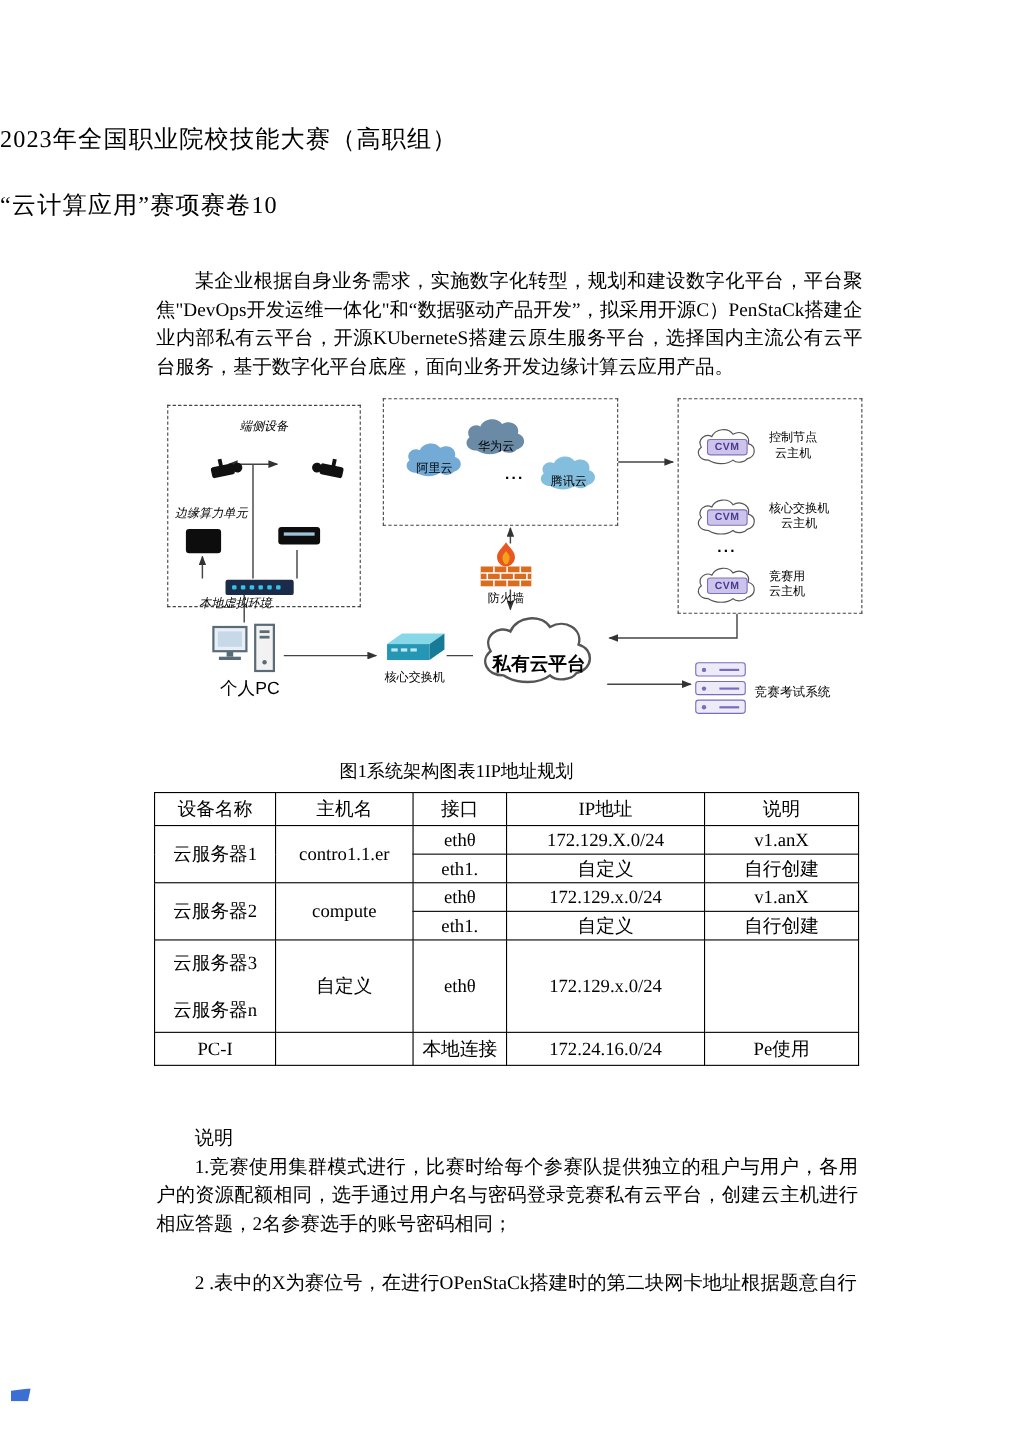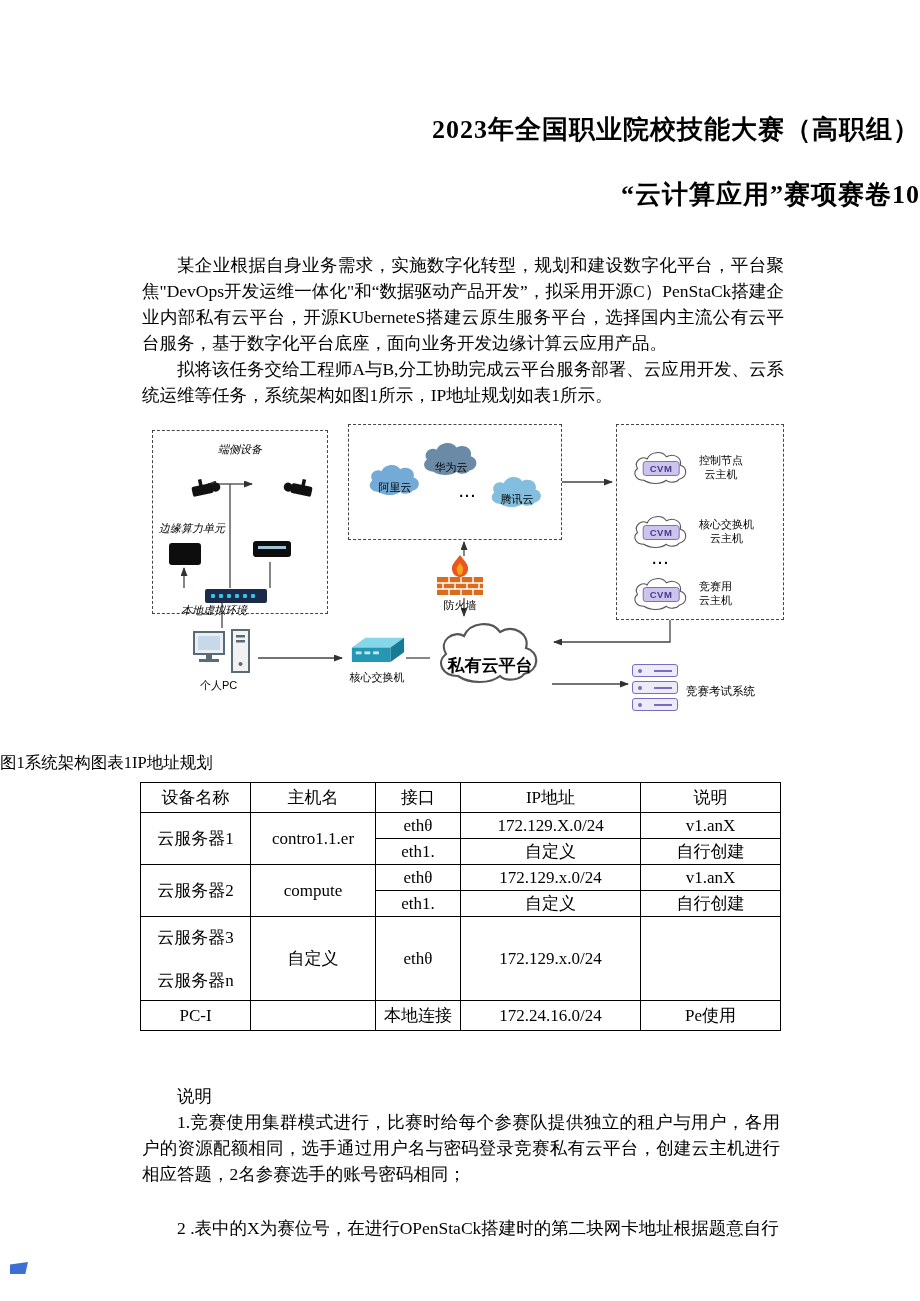--- a/index.html
+++ b/index.html
@@ -1,20 +1,20 @@
 <!DOCTYPE html>
 <html><head>
 <meta charset="utf-8">
 <style>
   * { margin:0; padding:0; box-sizing:border-box; }
   html,body { background:#ffffff; }
   .page { position:relative; width:920px; height:1301px; background:#fff;
           font-family:"Liberation Serif","DejaVu Serif",serif; color:#000; overflow:hidden; }
 
-  .title { text-align:right; font-weight:700; font-size:26px; letter-spacing:1px; }
+  .title { text-align:left; font-weight:400; font-size:22px; letter-spacing:1px; }
   .title1 { padding-top:112px; }
   .title2 { padding-top:30px; }
 
   .body-text { margin:40px 136px 0 142px; font-size:17.5px; line-height:26px; text-align:justify; }
   .body-text p { text-indent:2em; }
 
   
   .diagram { position:relative; width:660px; height:318px; margin:14px 0 0 130px;
              font-family:"Liberation Sans","DejaVu Sans",sans-serif; font-size:11px; }
   .diagram svg.arrows { position:absolute; left:0; top:0; width:660px; height:318px; }
@@ -33,21 +33,21 @@
   .device { position:absolute; background:#0d0d0d; border-radius:3px; }
   .dev-left  { left:16px; top:112px; width:32px; height:22px; }
   .dev-right { left:100px; top:110px; width:38px; height:16px; }
   .dev-right::after { content:""; position:absolute; left:5px; top:5px; width:28px; height:3px; background:#9fc3d8; }
   .lan-switch { position:absolute; left:52px; top:158px; width:62px; height:14px; background:#1b2c4a;
                 border-radius:2px; display:flex; align-items:center; gap:4px; padding-left:6px; }
   .lan-switch i { width:4px; height:4px; background:#39c1e8; border-radius:1px; }
   .local-env { left:28px; top:172px; width:120px; text-align:left; }
 
   .pc-icon { position:absolute; left:62px; top:206px; width:64px; height:48px; }
-  .pc-label { left:70px; top:256px; font-size:11px; }
+  .pc-label { left:70px; top:256px; font-size:16px; }
 
   .pubcloud { position:absolute; }
   .pubcloud svg, .nodecloud svg { position:absolute; left:0; top:0; width:100%; height:100%; }
   .pubcloud .clabel { position:absolute; left:0; bottom:5px; width:100%; text-align:center; font-size:11px; }
   .cl-ali { left:234px; top:38px; width:62px; height:40px; }
   .cl-hw  { left:288px; top:16px; width:66px; height:42px; }
   .cl-tx  { left:356px; top:50px; width:62px; height:40px; }
   .cl-dots { left:318px; top:62px; width:40px; text-align:center; font-weight:700; font-size:14px; letter-spacing:2px; }
 
   .firewall { position:absolute; left:306px; top:132px; width:48px; height:42px; }
@@ -73,21 +73,21 @@
 
   .exam-icon { position:absolute; left:502px; top:242px; width:50px; height:56px; }
   .server { width:46px; height:13px; border:1.6px solid #7a6bbf; border-radius:3px;
             background:#eeebf8; margin-bottom:4px; position:relative; }
   .server::before { content:""; position:absolute; left:5px; top:4px; width:4px; height:4px;
                     border-radius:50%; background:#7a6bbf; }
   .server::after { content:""; position:absolute; right:5px; top:5px; width:18px; height:2px; background:#7a6bbf; }
   .exam-label { left:556px; top:262px; font-size:11.5px; }
 
   
-  .caption { margin-top:12px; padding-right:90px; font-size:16.5px; }
+  .caption { margin-top:12px; text-align:center; padding-right:90px; font-size:16.5px; }
   .ip-table { border-collapse:collapse; margin:8px 0 0 140px; font-size:17px; text-align:center;
               table-layout:fixed; }
   .ip-table th, .ip-table td { border:1.4px solid #000; font-weight:400; padding:0 4px; }
   .ip-table th { height:30px; }
   .ip-table td { height:26px; }
   .ip-table tr.tall td { height:84px; }
   .ip-table tr.last td { height:30px; }
   .stack { display:flex; flex-direction:column; justify-content:space-between; height:74px; padding:4px 0; }
 
   .notes { margin:52px 140px 0 142px; font-size:17.5px; line-height:26px; text-align:justify; }
@@ -100,21 +100,20 @@
 </head>
 <body>
 
 <div class="page">
 
   <div class="title title1">2023年全国职业院校技能大赛（高职组）</div>
   <div class="title title2">“云计算应用”赛项赛卷10</div>
 
   <div class="body-text">
     <p>某企业根据自身业务需求，实施数字化转型，规划和建设数字化平台，平台聚焦"DevOps开发运维一体化"和“数据驱动产品开发”，拟采用开源C）PenStaCk搭建企业内部私有云平台，开源KUberneteS搭建云原生服务平台，选择国内主流公有云平台服务，基于数字化平台底座，面向业务开发边缘计算云应用产品。</p>
-    <p>拟将该任务交给工程师A与B,分工协助完成云平台服务部署、云应用开发、云系统运维等任务，系统架构如图1所示，IP地址规划如表1所示。</p>
   </div>
 
   <div class="diagram">
     <svg class="arrows" viewBox="0 0 660 318">
       <defs>
         <marker id="arr" markerWidth="9" markerHeight="7" refX="8" refY="3.5" orient="auto" markerUnits="userSpaceOnUse">
           <path d="M0,0 L9,3.5 L0,7 Z" fill="#333"></path>
         </marker>
       </defs>
       <g stroke="#444" stroke-width="1.3" fill="none">

